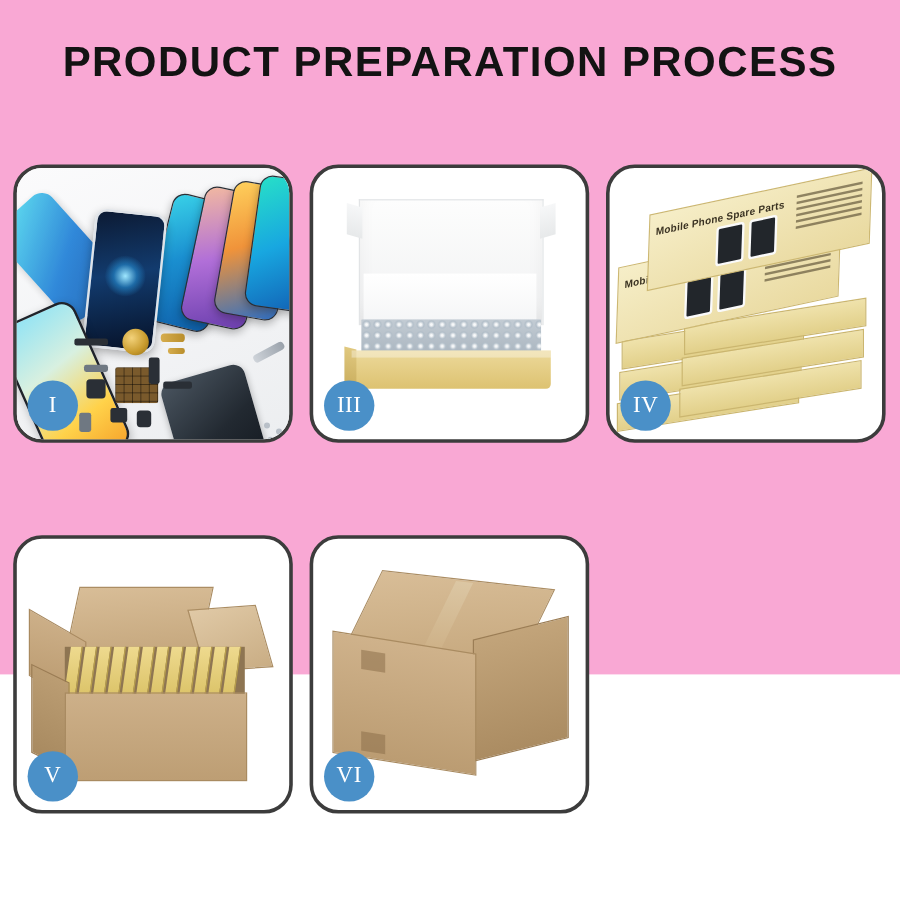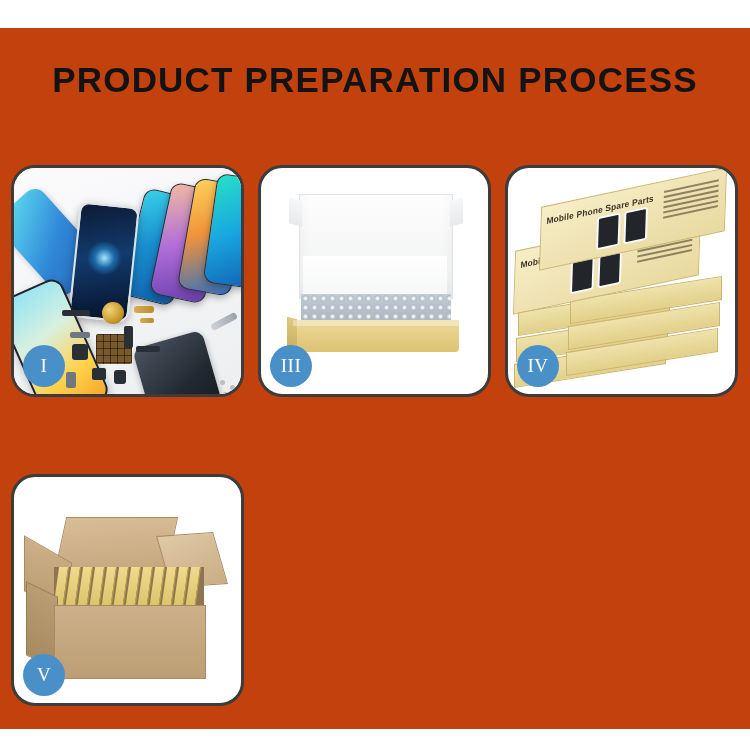--- a/index.html
+++ b/index.html
@@ -2,21 +2,21 @@
 <html><head>
 <meta charset="utf-8">
 <style>
   html, body {
     margin: 0; padding: 0;
     width: 750px; height: 750px;
     background: #ffffff;
     font-family: "Liberation Sans", sans-serif;
     overflow: hidden;
   }
-  .page { position: relative; width: 750px; height: 701px; background:#c2410c;margin-top:28px; }
+  .page { position: relative; width: 750px; height: 562px; background:#f9a8d4; }
 
   
   .header { text-align: center; padding-top: 34px; }
   .title {
     font-size: 35px;
     font-weight: bold;
     letter-spacing: 1.2px;
     color: #131313;
     line-height: 1.05;
     white-space: nowrap;
@@ -411,15 +411,28 @@
               <i style="left:122px;"></i>
               <i style="left:134px;"></i>
           </div>
           <div class="c5-side"></div>
           <div class="c5-front"></div>
         </div>
       </div>
       <div class="badge">V</div>
     </div>
 
+    <div class="panel">
+      <div class="stage">
+        <div class="c6">
+          <div class="c6-top"></div>
+          <div class="c6-tape-top"></div>
+          <div class="c6-side"></div>
+          <div class="c6-front"></div>
+          <div class="c6-tab" style="left:26px;top:60px;transform:skewY(9deg);"></div>
+          <div class="c6-tab" style="left:26px;top:128px;transform:skewY(9deg);"></div>
+        </div>
+      </div>
+      <div class="badge">VI</div>
+    </div>
 
   </div>
 </div>
 
 </body></html>

